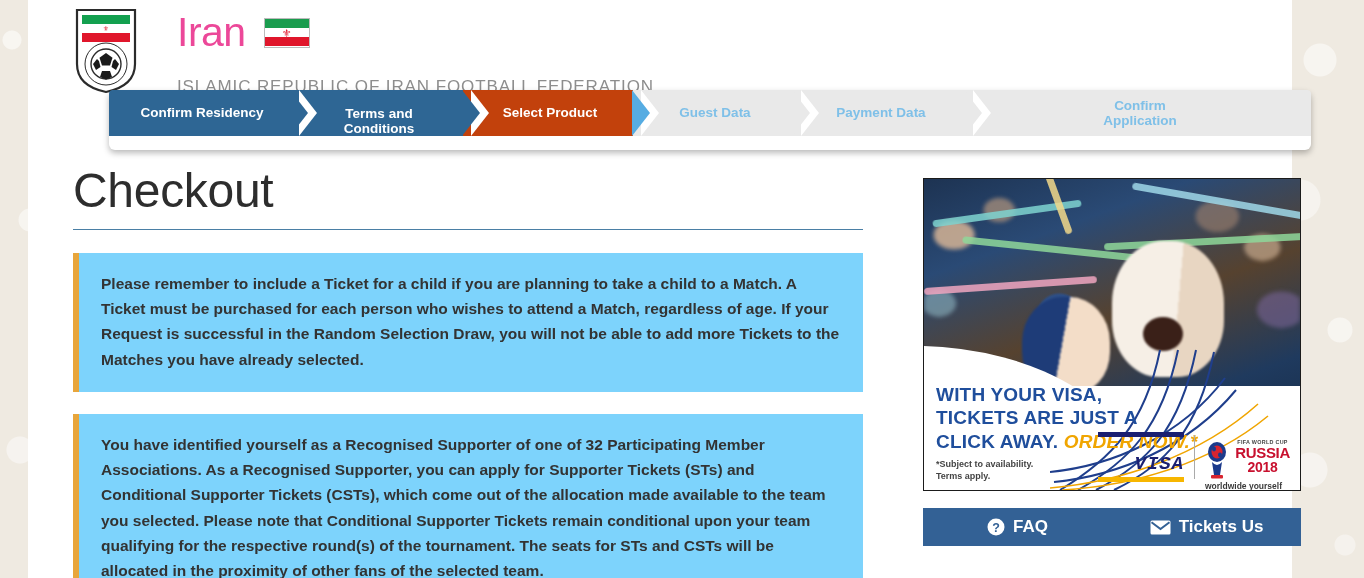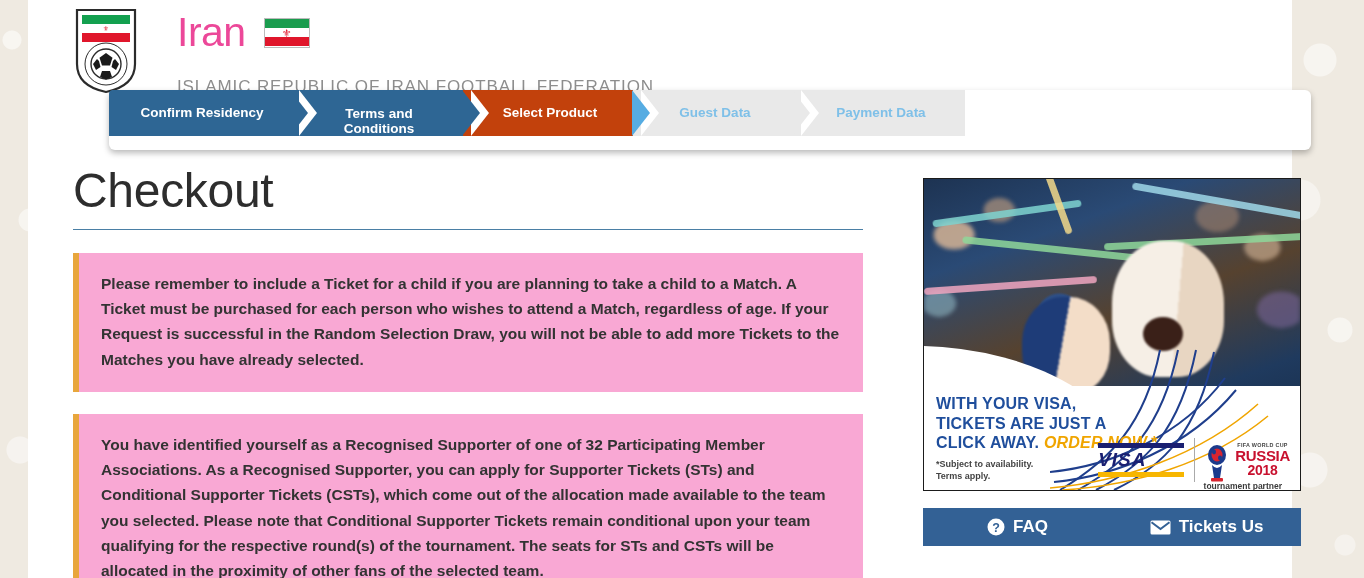--- a/index.html
+++ b/index.html
@@ -149,21 +149,21 @@
     font-size: 48px; font-weight: 300; color: #2d2d2d;
     line-height: 1.08; margin: 0; padding: 0 0 4px 0;
     letter-spacing: -0.3px;
   }
   .title-rule {
     height: 1px; background: #4a7fa5; width: 790px; margin-top: 8px;
   }
 
   .notice {
     position: relative;
-    background: #f9a8d4;
+    background: #7dd3fc;
     border-left: 6px solid #e8a63c;
     margin-top: 23px;
     padding: 18px 22px 20px 22px;
     color: #333333;
     font-size: 15.5px;
     font-weight: 700;
     line-height: 1.63;
   }
   .notice.second { margin-top: 22px; padding-bottom: 26px; }
 
@@ -243,38 +243,39 @@
   .ad-swoosh {
     position: absolute; right: 0; bottom: 0;
     width: 250px; height: 150px;
     overflow: hidden; pointer-events: none;
   }
   .ad-text {
     position: absolute; left: 12px; bottom: 8px;
     z-index: 5;
   }
   .ad-line {
-    color: #1f4e9c; font-weight: 800; font-size: 16px;
+    color: #1f4e9c; font-weight: 800; font-size: 19px;
     line-height: 1.22; letter-spacing: .2px;
   }
   .ad-line .order { color: #f0a500; font-style: italic; }
   .ad-fine {
     margin-top: 5px; color: #444; font-size: 9px; line-height: 1.35;
     font-weight: 600;
   }
   .ad-logos {
     position: absolute; right: 10px; bottom: 8px; z-index: 6;
     display: flex; align-items: center; gap: 10px;
   }
   .visa-mark {
     width: 86px;
     border-top: 5px solid #1a1f71;
     border-bottom: 5px solid #f7b600;
-    padding: 2px 0 3px 0;
-    text-align: left;
+    padding: 18px 0 3px 0;
+    text-align: right;
+    font-family: Liberation Mono, monospace;
   }
   .visa-mark .vt {
     color: #1a1f71; font-weight: 800; font-style: italic;
     font-size: 19px; letter-spacing: 1px; line-height: 1;
   }
   .logo-sep { width: 1px; height: 44px; background: #aaa; }
   .fifa-mark { text-align: center; line-height: 1; position: relative; padding-left: 30px;}
   .fifa-trophy {
     position: absolute; left: 0; top: 1px;
     width: 24px; height: 40px;
@@ -349,20 +350,24 @@
       </div>
       <div class="step s3 active">
         <span class="lbl">Select Product</span>
       </div>
       <div class="step s5 todo">
         <span class="lbl">Guest Data</span>
       </div>
       <div class="step s6 todo">
         <span class="lbl">Payment Data</span>
       </div>
+      <div class="step s7 todo">
+        <span class="lbl">Confirm
+Application</span>
+      </div>
     </div>
   </div>
 
   <div class="main">
 
     <div class="col-left">
       <h1 class="page-title">Checkout</h1>
       <div class="title-rule"></div>
 
       <div class="notice">
@@ -432,21 +437,21 @@
               <ellipse cx="15" cy="14" rx="2" ry="2.4" fill="#1b3a8c"></ellipse>
               <path d="M7 21 Q12 27 17 21 L15 34 H9 Z" fill="#1b3a8c"></path>
               <rect x="6" y="34" width="12" height="3.5" rx="1" fill="#d8242f"></rect>
             </svg>
             <div class="f1">FIFA WORLD CUP</div>
             <div class="f2">RUSSIA</div>
             <div class="f3">2018</div>
           </div>
         </div>
 
-        <div class="ad-partner">tournament partner</div>
+        <div class="ad-partner">worldwide yourself</div>
       </div>
 
       <div class="helpbar">
         <div class="helpbtn">
           <span>
             <svg width="18" height="18" viewBox="0 0 18 18">
               <circle cx="9" cy="9" r="8.5" fill="#ffffff"></circle>
               <text x="9" y="13.6" text-anchor="middle" font-size="12.5" font-weight="700" fill="#336195" font-family="Liberation Sans, sans-serif">?</text>
             </svg>
           </span>

